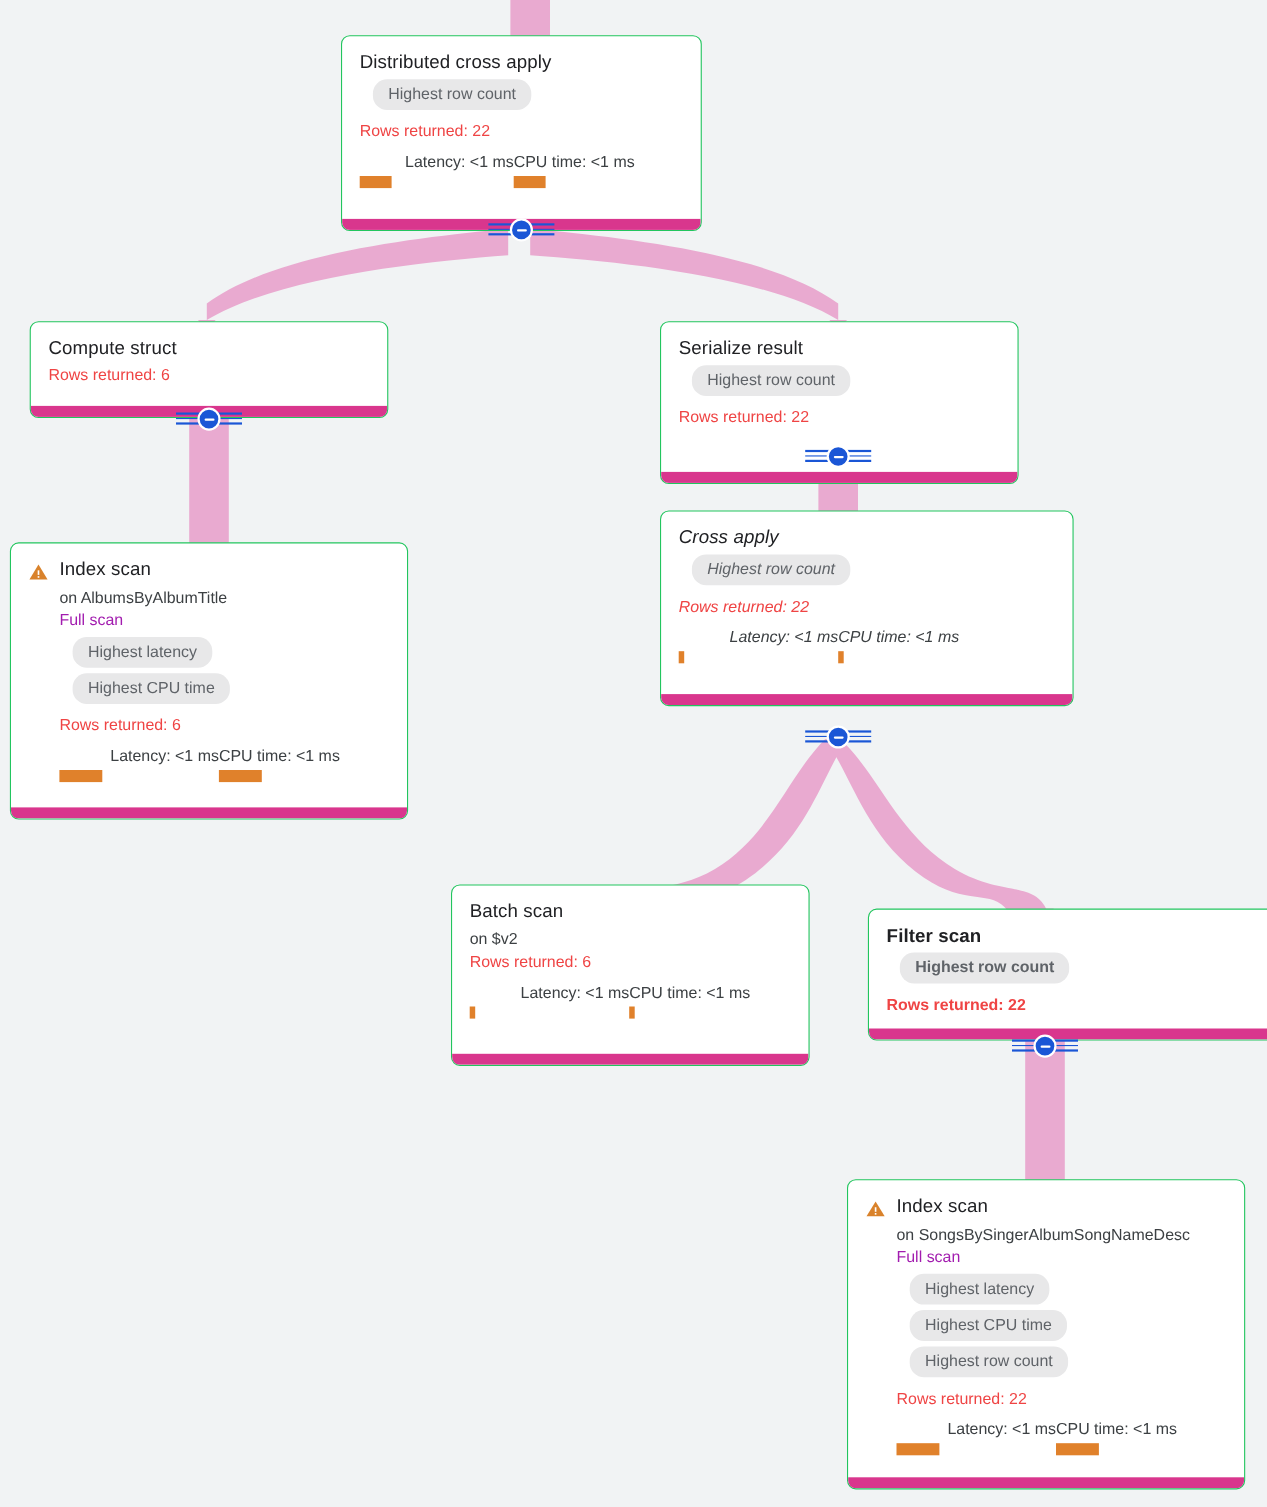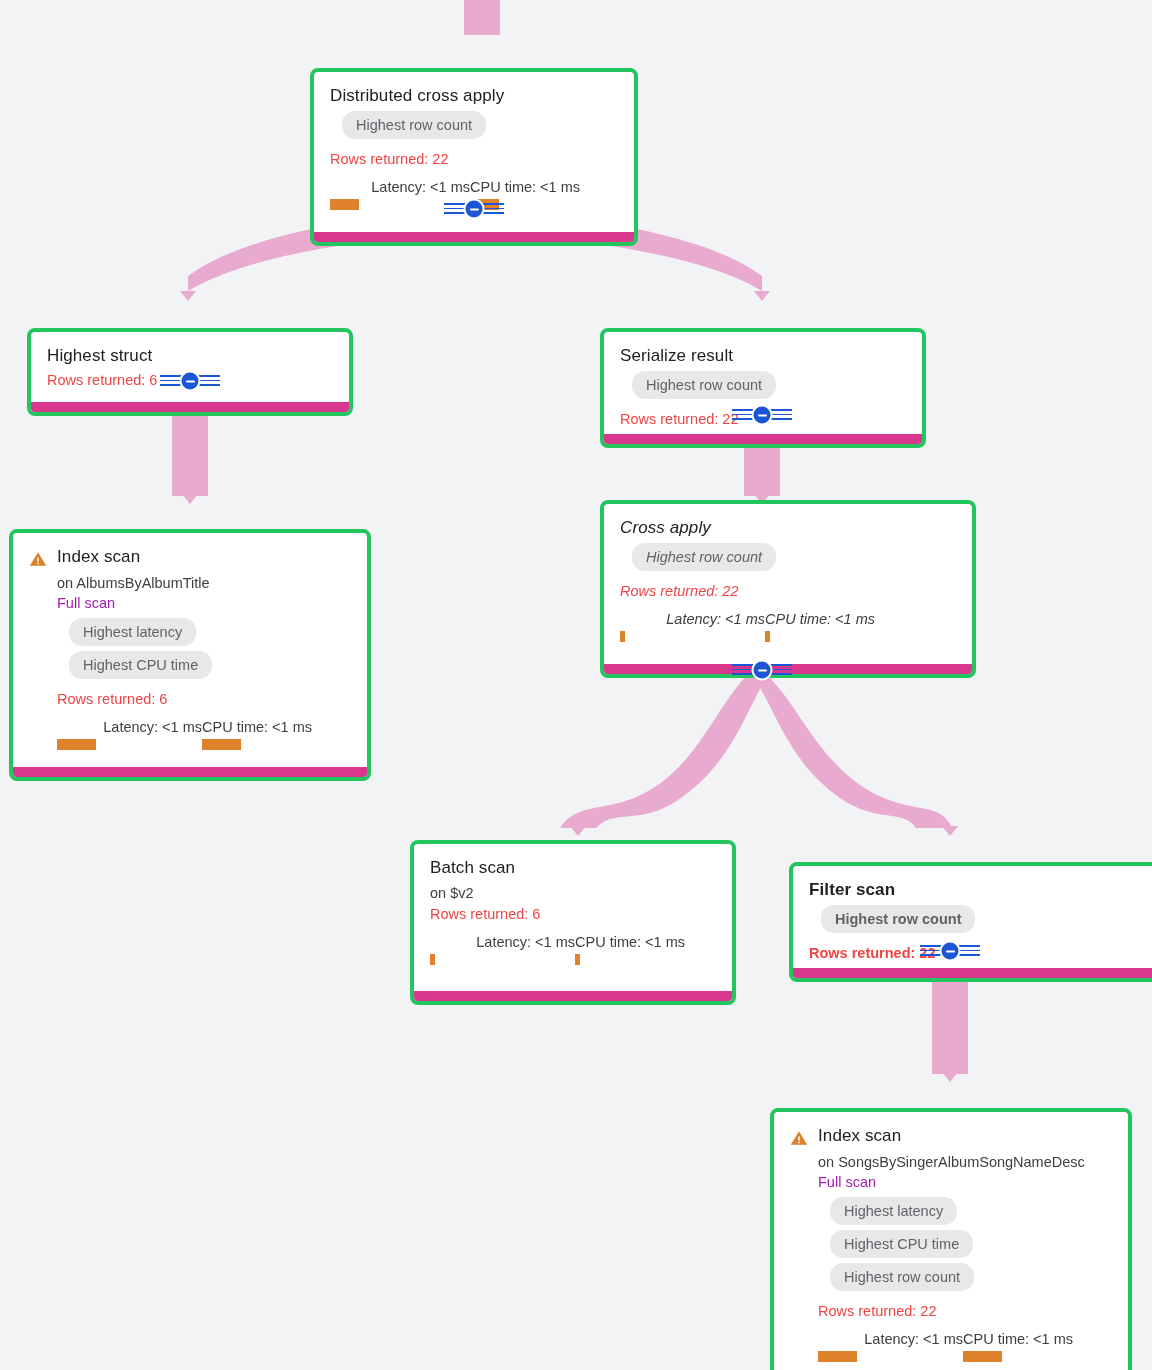--- a/index.html
+++ b/index.html
@@ -22,26 +22,25 @@
     position: absolute;
     left: 0;
     top: 0;
     width: 1152px;
     height: 1370px;
     pointer-events: none;
   }
   .node {
     position: absolute;
     background: #ffffff;
-    border: 4px solid #22c55e;
+    border: 1px solid #22c55e;
     border-radius: 8px;
     box-sizing: border-box;
     overflow: hidden;
     padding: 14px 16px 14px 16px;
-    margin-top: 36px;
   }
   .node-head {
     display: flex;
     align-items: flex-start;
     gap: 10px;
   }
   .warn-icon {
     flex: 0 0 auto;
     width: 18px;
     height: 18px;
@@ -241,21 +240,21 @@
     <div class="collapse-lines">
         <i></i>
         <i></i>
         <i></i>
       </div>
     <div class="collapse-circle"></div>
   </div>
 
   <div class="node" style="left:27px; top:292px; width:326px; height:88px;">
     <div class="node-head">
-      <div class="node-title">Highest struct</div>
+      <div class="node-title">Compute struct</div>
     </div>
     <div class="node-body">
       <div class="rows-line" style="margin-top:1px;">Rows returned: 6</div>
     </div>
     <div class="node-footer"></div>
   </div>
   <div class="collapse-btn" style="left:190px; top:381px;">
     <div class="collapse-lines">
         <i></i>
         <i></i>
@@ -288,21 +287,21 @@
         </div>
         <div class="metric">
           <div class="metric-label">CPU time: &lt;1 ms</div>
           <div class="metric-bar" style="width:39px;"></div>
         </div>
       </div>
     </div>
     <div class="node-footer"></div>
   </div>
 
-  <div class="node" style="left:600px; top:292px; width:326px; height:120px;">
+  <div class="node" style="left:600px; top:292px; width:326px; height:148px;">
     <div class="node-head">
       <div class="node-title">Serialize result</div>
     </div>
     <div class="node-body">
       <div class="chips">
         <span class="chip">Highest row count</span>
       </div>
       <div class="rows-line">Rows returned: 22</div>
     </div>
     <div class="node-footer"></div>

